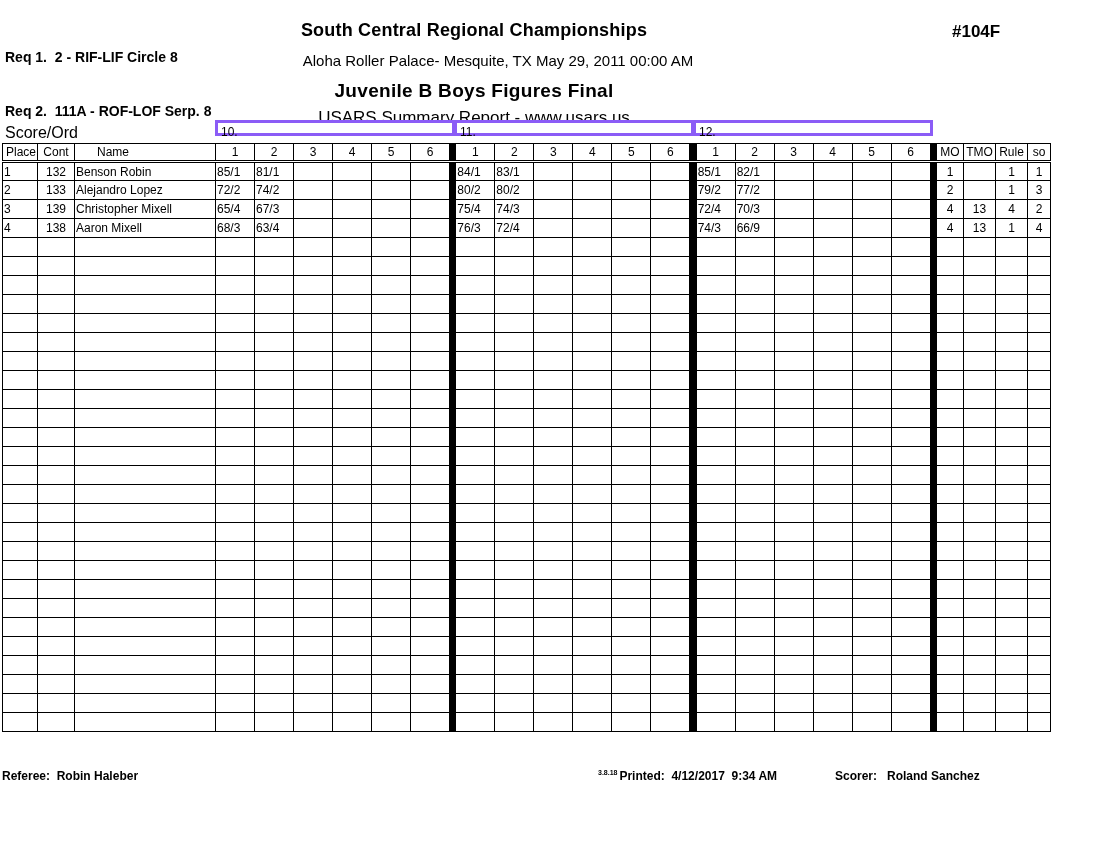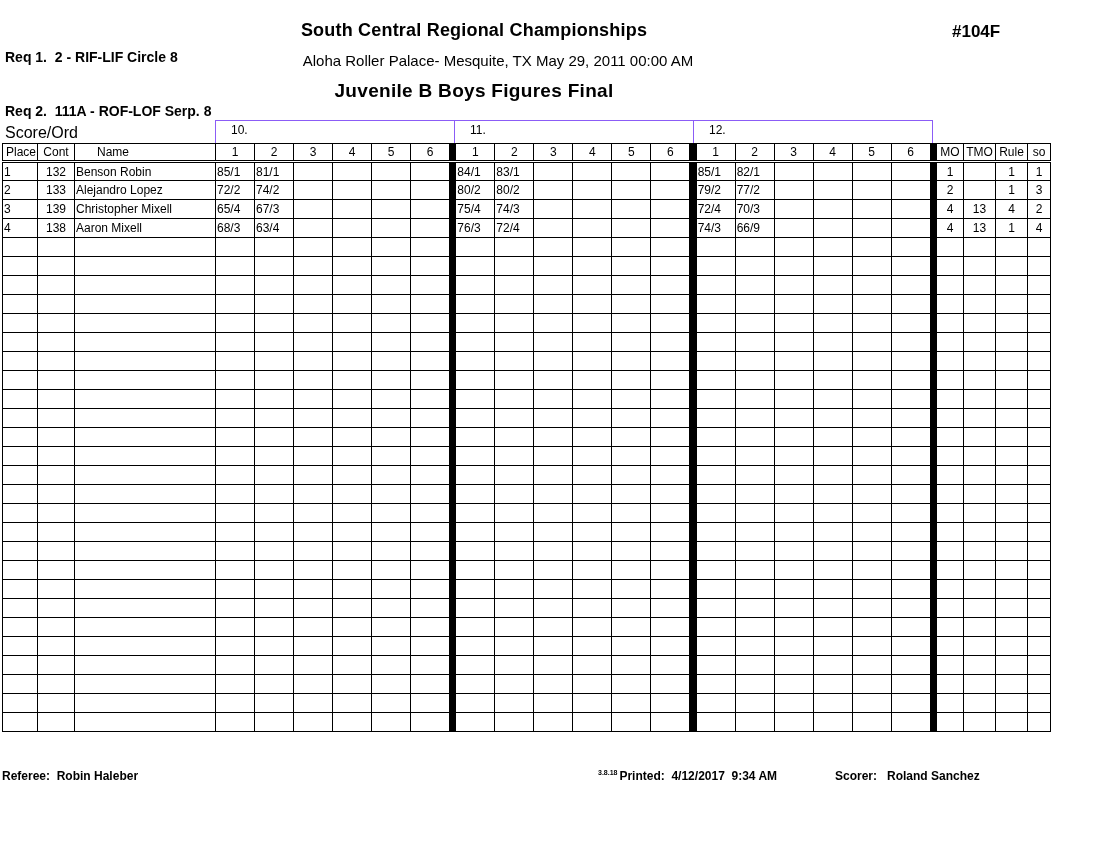--- a/index.html
+++ b/index.html
@@ -11,21 +11,21 @@
 
   .titles { position:absolute; left:0; top:20px; width:948px; text-align:center; }
   .title-main   { font-size:18px; font-weight:bold; letter-spacing:.2px; }
   .title-venue  { font-size:15px; margin-top:11px;padding-left:48px; }
   .title-event  { font-size:19px; font-weight:bold; margin-top:11px; letter-spacing:.3px; }
   .title-report { font-size:17px; margin-top:6px; }
 
   .doc-number { position:absolute; left:952px; top:22px; font-size:17px; font-weight:bold; }
 
   .score-ord { position:absolute; left:5px; top:124px; font-size:16px; }
-  .gbox { position:absolute; top:120px; height:24px; border:1px solid #8b5cf6; font-size:12px; padding:2px 0 0 15px; background:#fff; }
+  .gbox { position:absolute; top:120px; height:16px; border:3px solid #8b5cf6; font-size:12px; padding:2px 0 0 3px; background:#fff; }
   .gbox-10 { left:215px; width:240px; }
   .gbox-11 { left:454px; width:240px; }
   .gbox-12 { left:693px; width:240px; }
 
   table.score-table { position:absolute; left:2px; top:143px; border-collapse:collapse; table-layout:fixed; }
   .score-table td, .score-table th {
     border:1px solid #000; font-size:12px; font-weight:normal;
     overflow:hidden; white-space:nowrap; padding:0 1px; height:19px;
   }
   .score-table thead th { border-bottom:3px double #000; height:18px; text-align:center; }
@@ -58,20 +58,21 @@
 
   <div class="req-block">
     <div>Req 1.  2 - RIF-LIF Circle 8</div>
     <div>Req 2.  111A - ROF-LOF Serp. 8</div>
   </div>
 
   <div class="titles">
     <div class="title-main">South Central Regional Championships</div>
     <div class="title-venue">Aloha Roller Palace- Mesquite, TX  May 29, 2011  00:00 AM</div>
     <div class="title-event">Juvenile B Boys Figures Final</div>
+    <div class="title-report">USARS Summary Report - www.usars.us</div>
   </div>
 
   <div class="doc-number">#104F</div>
 
   <div class="score-ord">Score/Ord</div>
   <div class="gbox gbox-10">10.</div>
   <div class="gbox gbox-11">11.</div>
   <div class="gbox gbox-12">12.</div>
 
   <table class="score-table">

